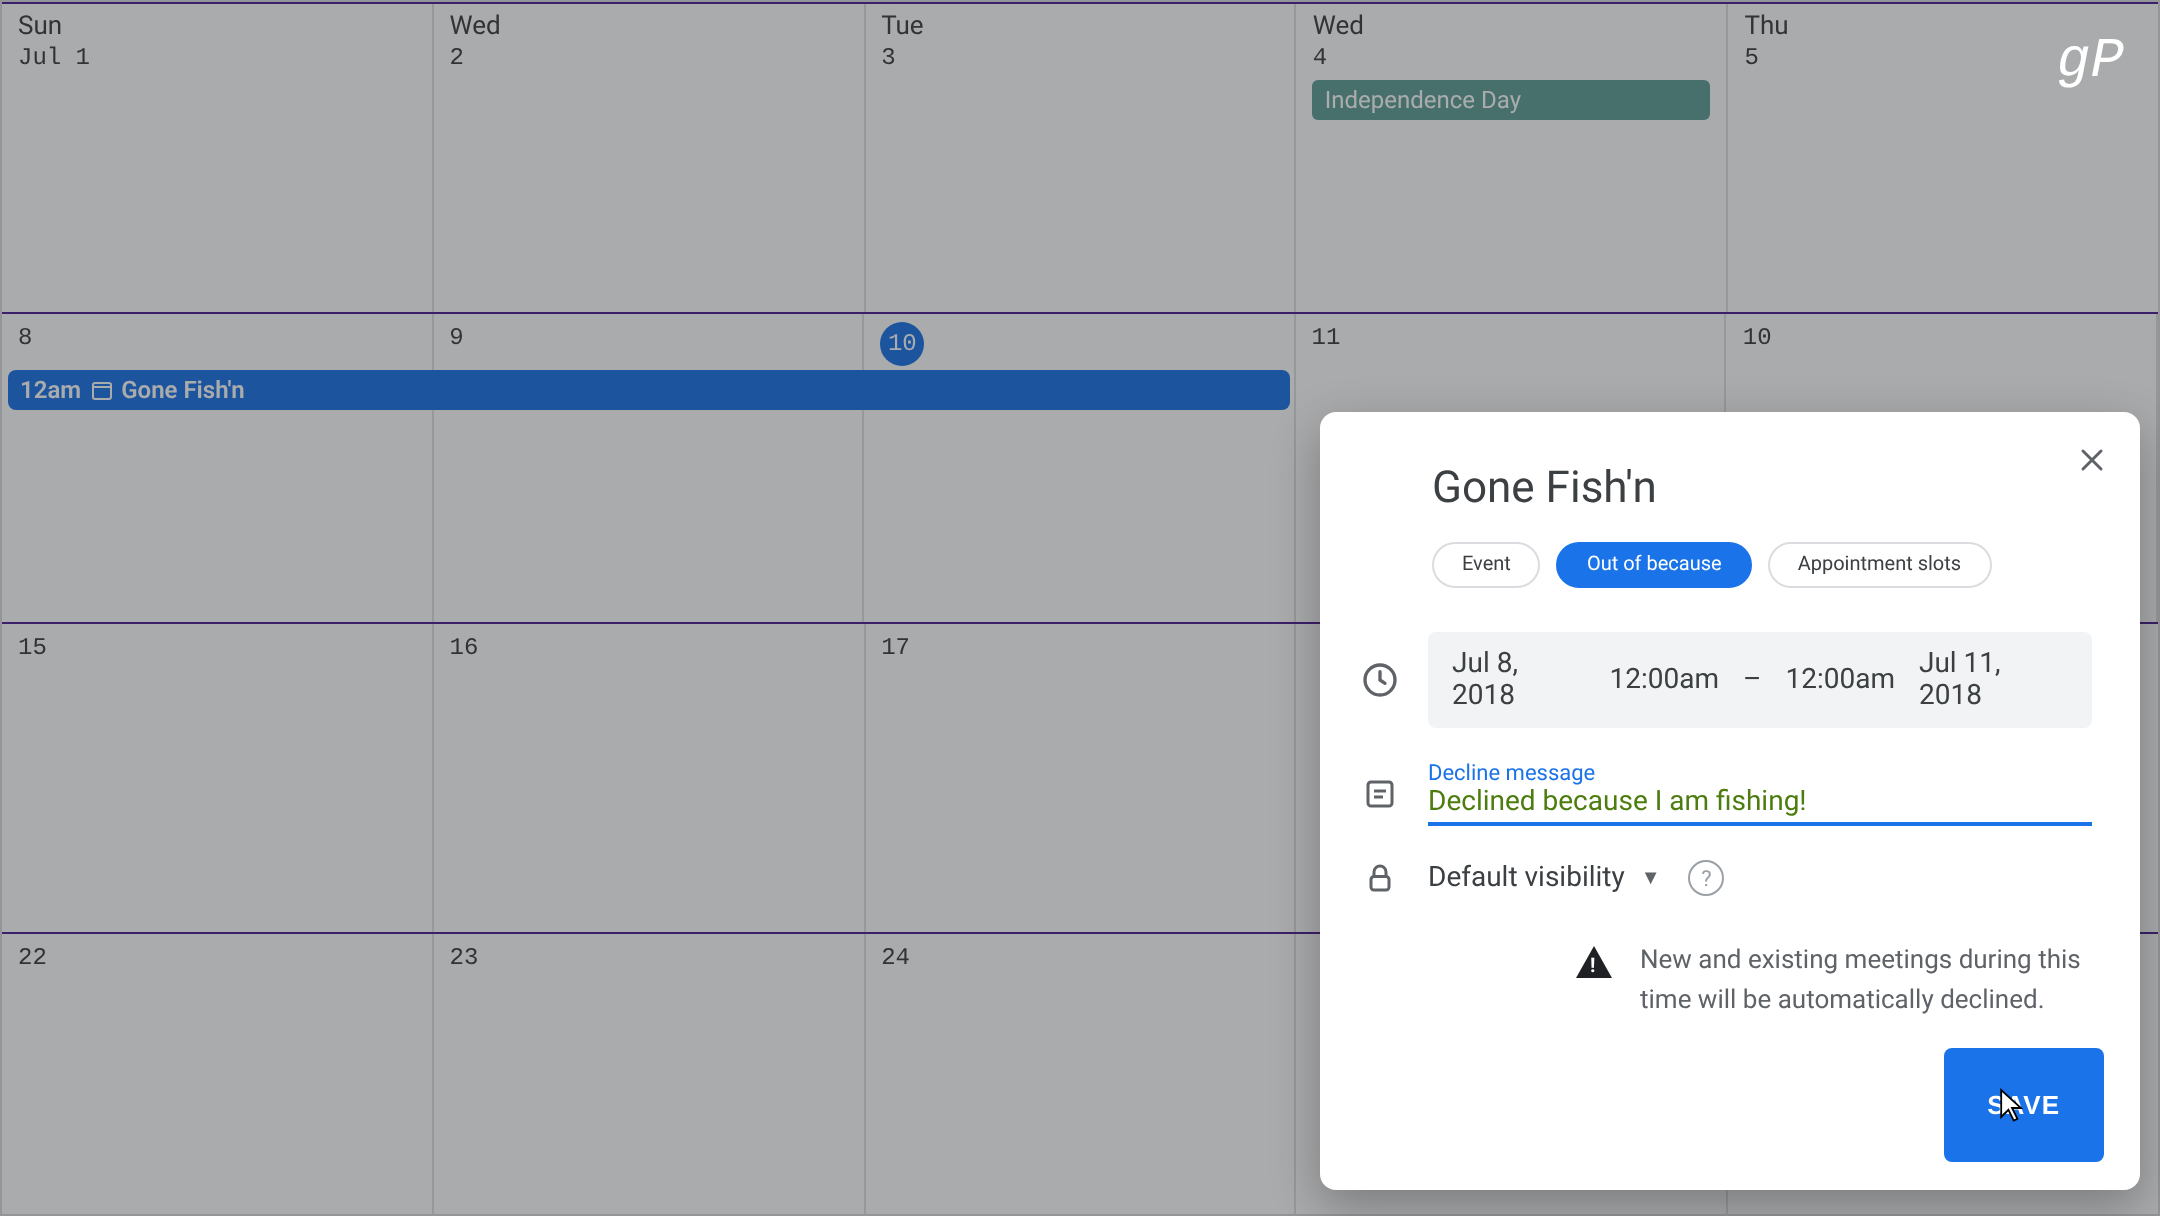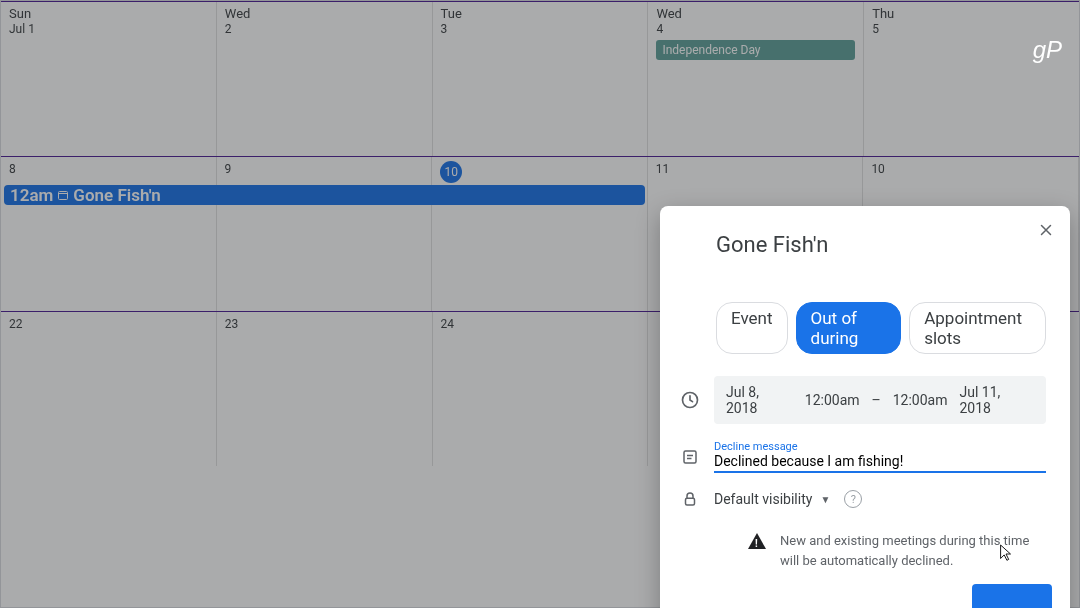--- a/index.html
+++ b/index.html
@@ -38,20 +38,21 @@
     padding: 4px 8px;
     position: relative;
   }
   .day:last-child { border-right: none; }
   .daynum {
     color: #3c4043;
     font-size: 12px;
     display: inline-block;
     min-width: 20px;
     text-align: left;
+    font-family: Liberation Mono, monospace;
   }
   .day.header .month-label {
     color: #3c4043;
     font-size: 12px;
   }
   .daynum.today-circle {
     background: #1a73e8;
     color: #fff;
     border-radius: 50%;
     width: 22px;
@@ -74,21 +75,21 @@
   }
   .event-bar {
     position: absolute;
     left: 3px;
     right: 3px;
     top: 28px;
     height: 20px;
     background: #1a73e8;
     border-radius: 4px;
     color: #fff;
-    font-size: 17px;
+    font-size: 12px;
     display: flex;
     align-items: center;
     padding: 0 6px;
     gap: 4px;
     z-index: 2;
   }
   .event-bar .tag-icon {
     width: 12px; height: 12px;
     display: inline-block;
   }
@@ -124,25 +125,24 @@
   }
   .chip-row {
     display: flex;
     gap: 8px;
     padding: 2px 24px 14px 56px;
   }
   .chip {
     border: 1px solid #dadce0;
     border-radius: 16px;
     padding: 5px 14px;
-    font-size: 17px;
+    font-size: 10px;
     color: #3c4043;
     cursor: pointer;
     background: #fff;
-    margin-top: 31px;
   }
   .chip.active {
     background: #1a73e8;
     color: #fff;
     border-color: #1a73e8;
   }
   .row {
     display: flex;
     align-items: center;
     padding: 8px 24px 8px 20px;
@@ -170,21 +170,21 @@
   .decline-block {
     flex: 1;
     border-bottom: 2px solid #1a73e8;
     padding-bottom: 2px;
   }
   .decline-label {
     color: #1a73e8;
     font-size: 11px;
   }
   .decline-value {
-    color: #000000;
+    color: #4d7c0f;
     font-size: 14px;
   }
   .vis-row {
     display: flex;
     align-items: center;
     gap: 8px;
     font-size: 14px;
     color: #3c4043;
   }
   .vis-row .dropdown-caret { color: #5f6368; font-size: 10px; }
@@ -200,20 +200,21 @@
     margin-left: 6px;
   }
   .notice-row {
     display: flex;
     align-items: flex-start;
     gap: 14px;
     padding: 14px 24px 8px 88px;
     font-size: 13px;
     color: #5f6368;
     line-height: 1.5;
+    margin-left: 40px;
   }
   .warn-tri {
     width: 0; height: 0;
     border-left: 9px solid transparent;
     border-right: 9px solid transparent;
     border-bottom: 16px solid #202124;
     position: relative;
     flex-shrink: 0;
     margin-top: 2px;
   }
@@ -244,25 +245,25 @@
   }
   .cursor {
     position: absolute;
     left: 997px;
     top: 543px;
     width: 18px; height: 22px;
     z-index: 20;
   }
   .watermark {
     position: absolute;
-    top: 36px;
+    top: 16px;
     right: 18px;
-    font-family: Liberation Sans, sans-serif;
+    font-family: Liberation Mono, monospace;
     font-style: italic;
-    font-size: 24px;
+    font-size: 28px;
     color: #fff;
     z-index: 6;
     pointer-events: none;
   }
   svg { display: block; }
 </style>
 </head>
 <body>
 
 <div class="calendar">
@@ -313,20 +314,27 @@
       <span class="tag-icon">
         <svg viewBox="0 0 24 24" width="12" height="12" fill="#fff">
             <rect x="3" y="5" width="18" height="16" rx="2" fill="none" stroke="#fff" stroke-width="2"></rect>
             <line x1="3" y1="9" x2="21" y2="9" stroke="#fff" stroke-width="2"></line>
           </svg>
       </span>
       <span style="font-weight:600">Gone Fish'n</span>
     </div>
   </div>
 
+  <div class="week">
+    <div class="day"><span class="daynum">15</span></div>
+    <div class="day"><span class="daynum">16</span></div>
+    <div class="day"><span class="daynum">17</span></div>
+    <div class="day"><span class="daynum"></span></div>
+    <div class="day"><span class="daynum"></span></div>
+  </div>
 
   <div class="week">
     <div class="day"><span class="daynum">22</span></div>
     <div class="day"><span class="daynum">23</span></div>
     <div class="day"><span class="daynum">24</span></div>
     <div class="day"><span class="daynum"></span></div>
     <div class="day"><span class="daynum"></span></div>
   </div>
 </div>
 
@@ -337,21 +345,21 @@
   <div class="close">
     <span>
       <svg viewBox="0 0 24 24" width="18" height="18">
           <path d="M6 6 L18 18 M18 6 L6 18" stroke="#5f6368" stroke-width="2" stroke-linecap="round"></path>
         </svg>
     </span>
   </div>
   <div class="modal-title">Gone Fish'n</div>
   <div class="chip-row">
     <div class="chip">Event</div>
-    <div class="chip active">Out of during</div>
+    <div class="chip active">Out of because</div>
     <div class="chip">Appointment slots</div>
   </div>
 
   <div class="row">
     <div class="icon">
       <svg viewBox="0 0 24 24" width="20" height="20">
           <circle cx="12" cy="12" r="9" fill="none" stroke="#5f6368" stroke-width="2"></circle>
           <path d="M12 7v5l3 2" stroke="#5f6368" stroke-width="2" fill="none" stroke-linecap="round"></path>
         </svg>
     </div>

